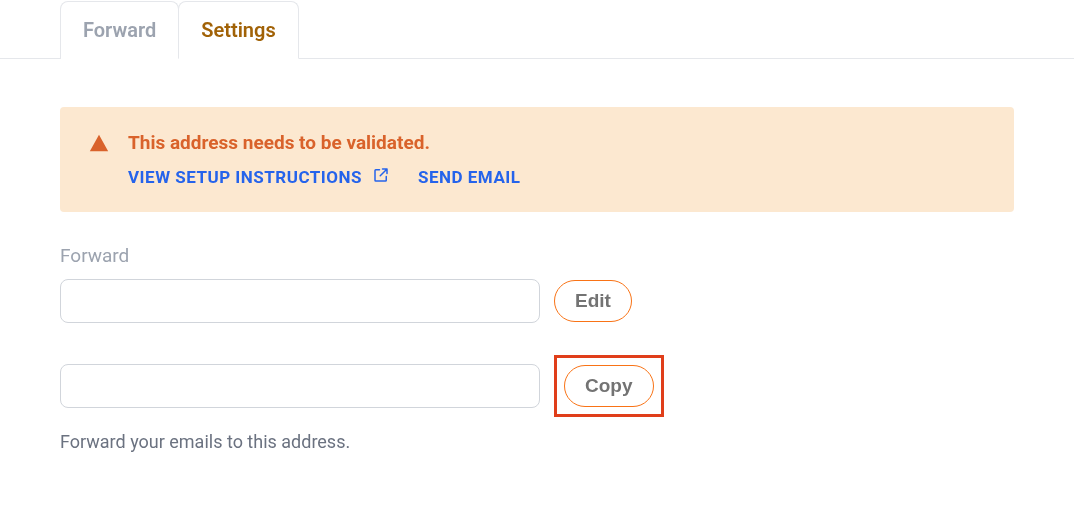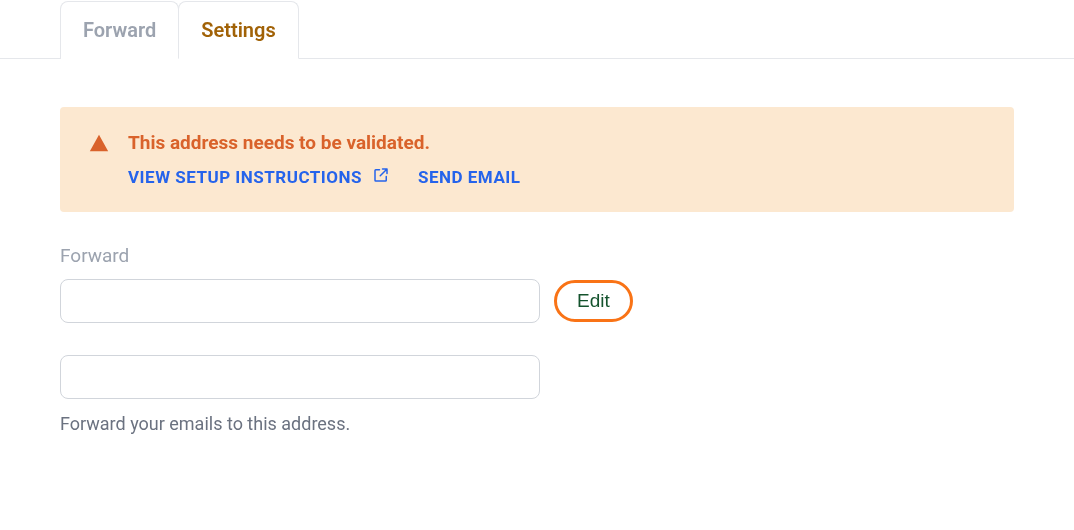--- a/index.html
+++ b/index.html
@@ -112,26 +112,26 @@
       height: 44px;
       border: 1px solid #d1d5db;
       border-radius: 8px;
       padding: 0 12px;
       font-size: 16px;
       background: #fff;
     }
     .pill-btn {
       height: 42px;
       padding: 0 20px;
-      border: 3px solid #f97316;
+      border: 1px solid #f97316;
       border-radius: 999px;
       background: #fff;
       font-size: 19px;
-      font-weight: 400;
-      color: #14532d;
+      font-weight: 700;
+      color: #737373;
       cursor: pointer;
     }
     .field-help {
       font-size: 18px;
       color: #6b7280;
       margin-top: 14px;
     }
     .highlight-box {
       border: 3px solid #e03e1a;
       padding: 7px;
@@ -174,17 +174,20 @@
     <div class="field-label">Forward</div>
     <div class="field-row">
       <input type="text" class="text-input" value="" style="">
       <button class="pill-btn">Edit</button>
     </div>
   </div>
 
   <div class="field-group">
     <div class="field-row">
       <input type="text" class="text-input" value="" style="">
+      <span class="highlight-box">
+        <button class="pill-btn">Copy</button>
+      </span>
     </div>
     <div class="field-help">Forward your emails to this address.</div>
   </div>
 
 </div>
 
 </body></html>

